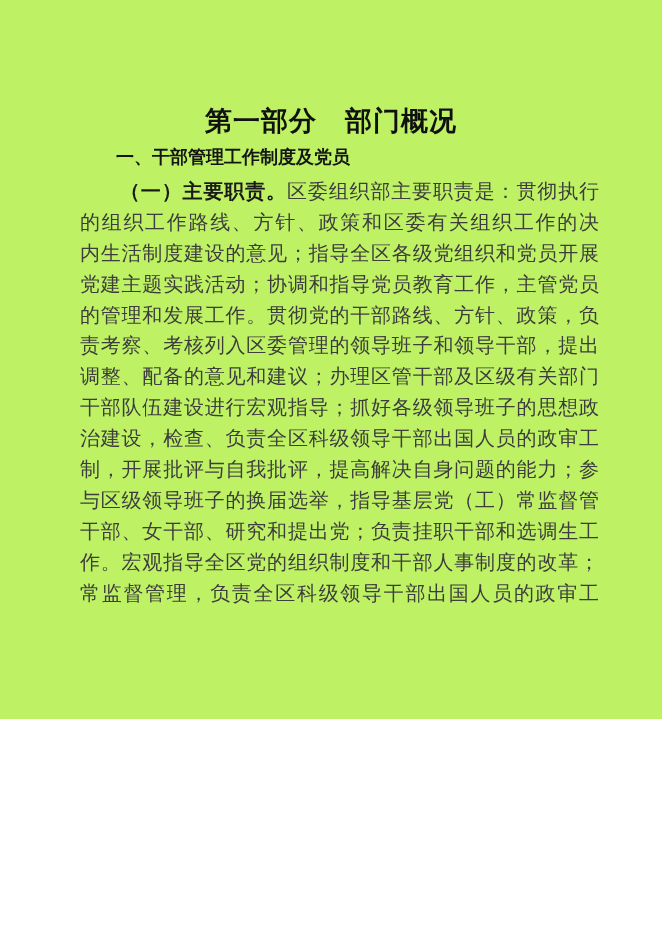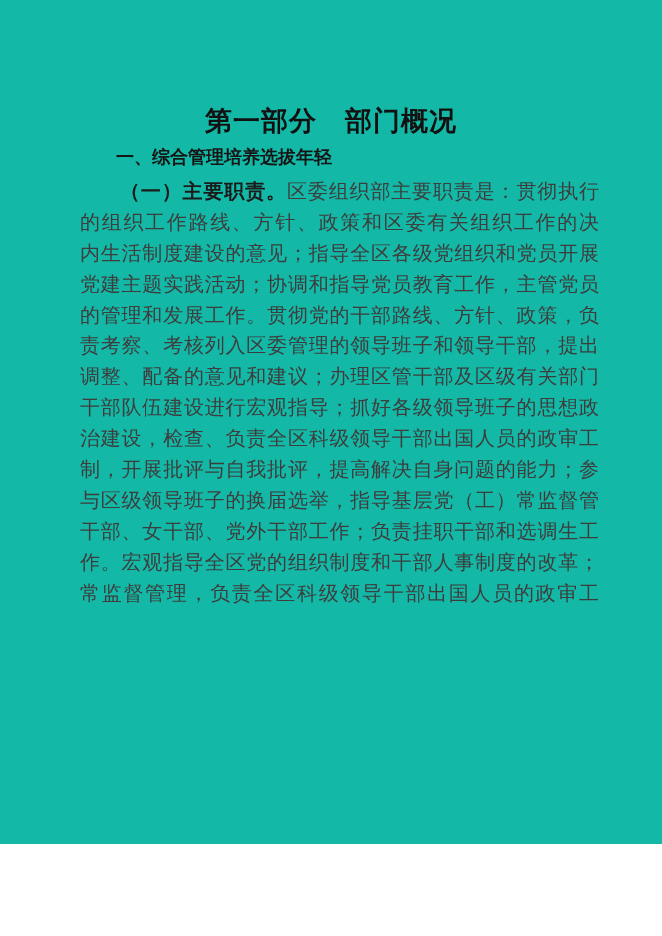--- a/index.html
+++ b/index.html
@@ -3,22 +3,22 @@
 <meta charset="utf-8">
 <style>
   html, body {
     margin: 0;
     padding: 0;
     background: #ffffff;
   }
   .page {
     position: relative;
     width: 662px;
-    height: 844px;
-    background: #14b8a6;
+    height: 719px;
+    background: #bef264;
     overflow: hidden;
     font-family: "Liberation Serif", "DejaVu Serif", serif;
   }
   .doc-title {
     position: absolute;
     top: 103px;
     left: 0;
     width: 662px;
     margin: 0;
     text-align: center;
@@ -77,38 +77,38 @@
     color: #222222;
   }
 </style>
 </head>
 <body>
 
 <div class="page">
 
   <h1 class="doc-title">第一部分　部门概况</h1>
 
-  <h2 class="section-heading">一、综合管理培养选拔年轻</h2>
+  <h2 class="section-heading">一、干部管理工作制度及党员</h2>
 
   <div class="body-text">
     <div class="line first">
       <span class="lead">（一）主要职责。</span><span>区委组织部主要职责是：贯彻执行党</span>
     </div>
     <div>
         <div class="line">的组织工作路线、方针、政策和区委有关组织工作的决定，</div>
         <div class="line">内生活制度建设的意见；指导全区各级党组织和党员开展</div>
         <div class="line">党建主题实践活动；协调和指导党员教育工作，主管党员</div>
         <div class="line">的管理和发展工作。贯彻党的干部路线、方针、政策，负</div>
         <div class="line">责考察、考核列入区委管理的领导班子和领导干部，提出</div>
         <div class="line">调整、配备的意见和建议；办理区管干部及区级有关部门</div>
         <div class="line">干部队伍建设进行宏观指导；抓好各级领导班子的思想政</div>
         <div class="line">治建设，检查、负责全区科级领导干部出国人员的政审工作</div>
         <div class="line">制，开展批评与自我批评，提高解决自身问题的能力；参</div>
         <div class="line">与区级领导班子的换届选举，指导基层党（工）常监督管理</div>
-        <div class="line">干部、女干部、党外干部工作；负责挂职干部和选调生工</div>
+        <div class="line">干部、女干部、研究和提出党；负责挂职干部和选调生工</div>
         <div class="line">作。宏观指导全区党的组织制度和干部人事制度的改革；</div>
         <div class="line">常监督管理，负责全区科级领导干部出国人员的政审工作。</div>
       </div>
   </div>
 
   <div class="page-footer">4</div>
 
 </div>
 
 </body></html>

